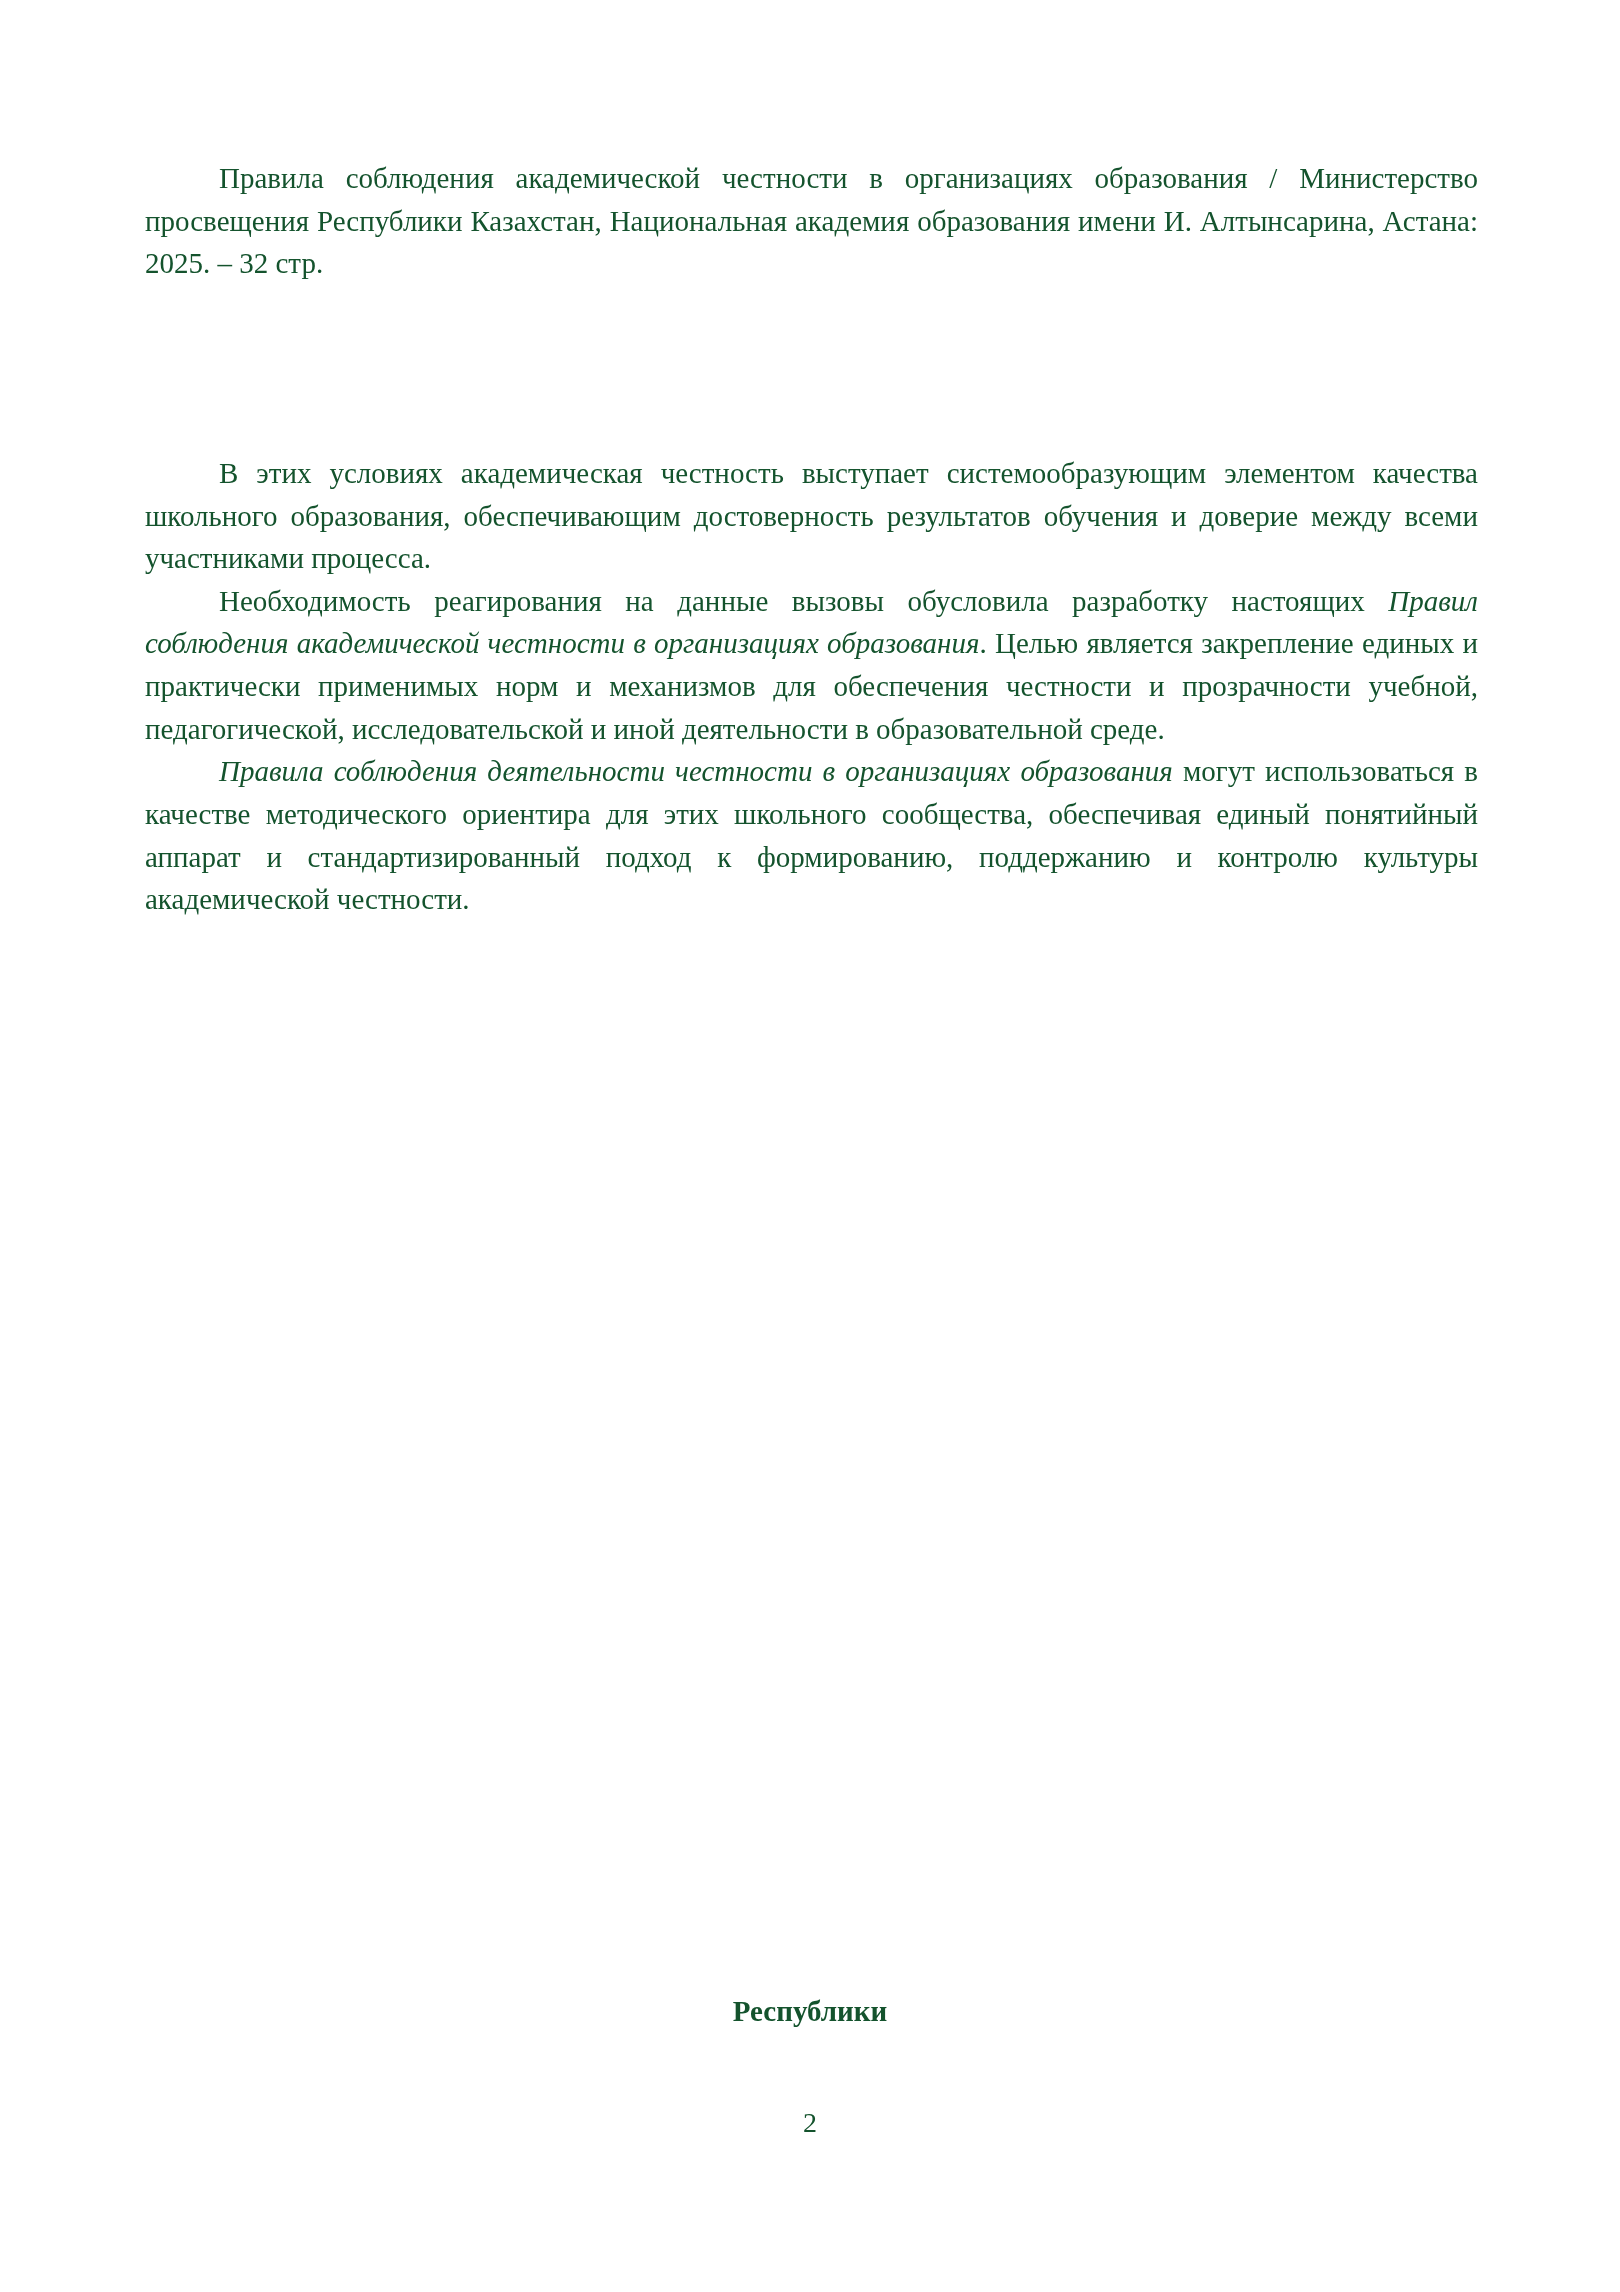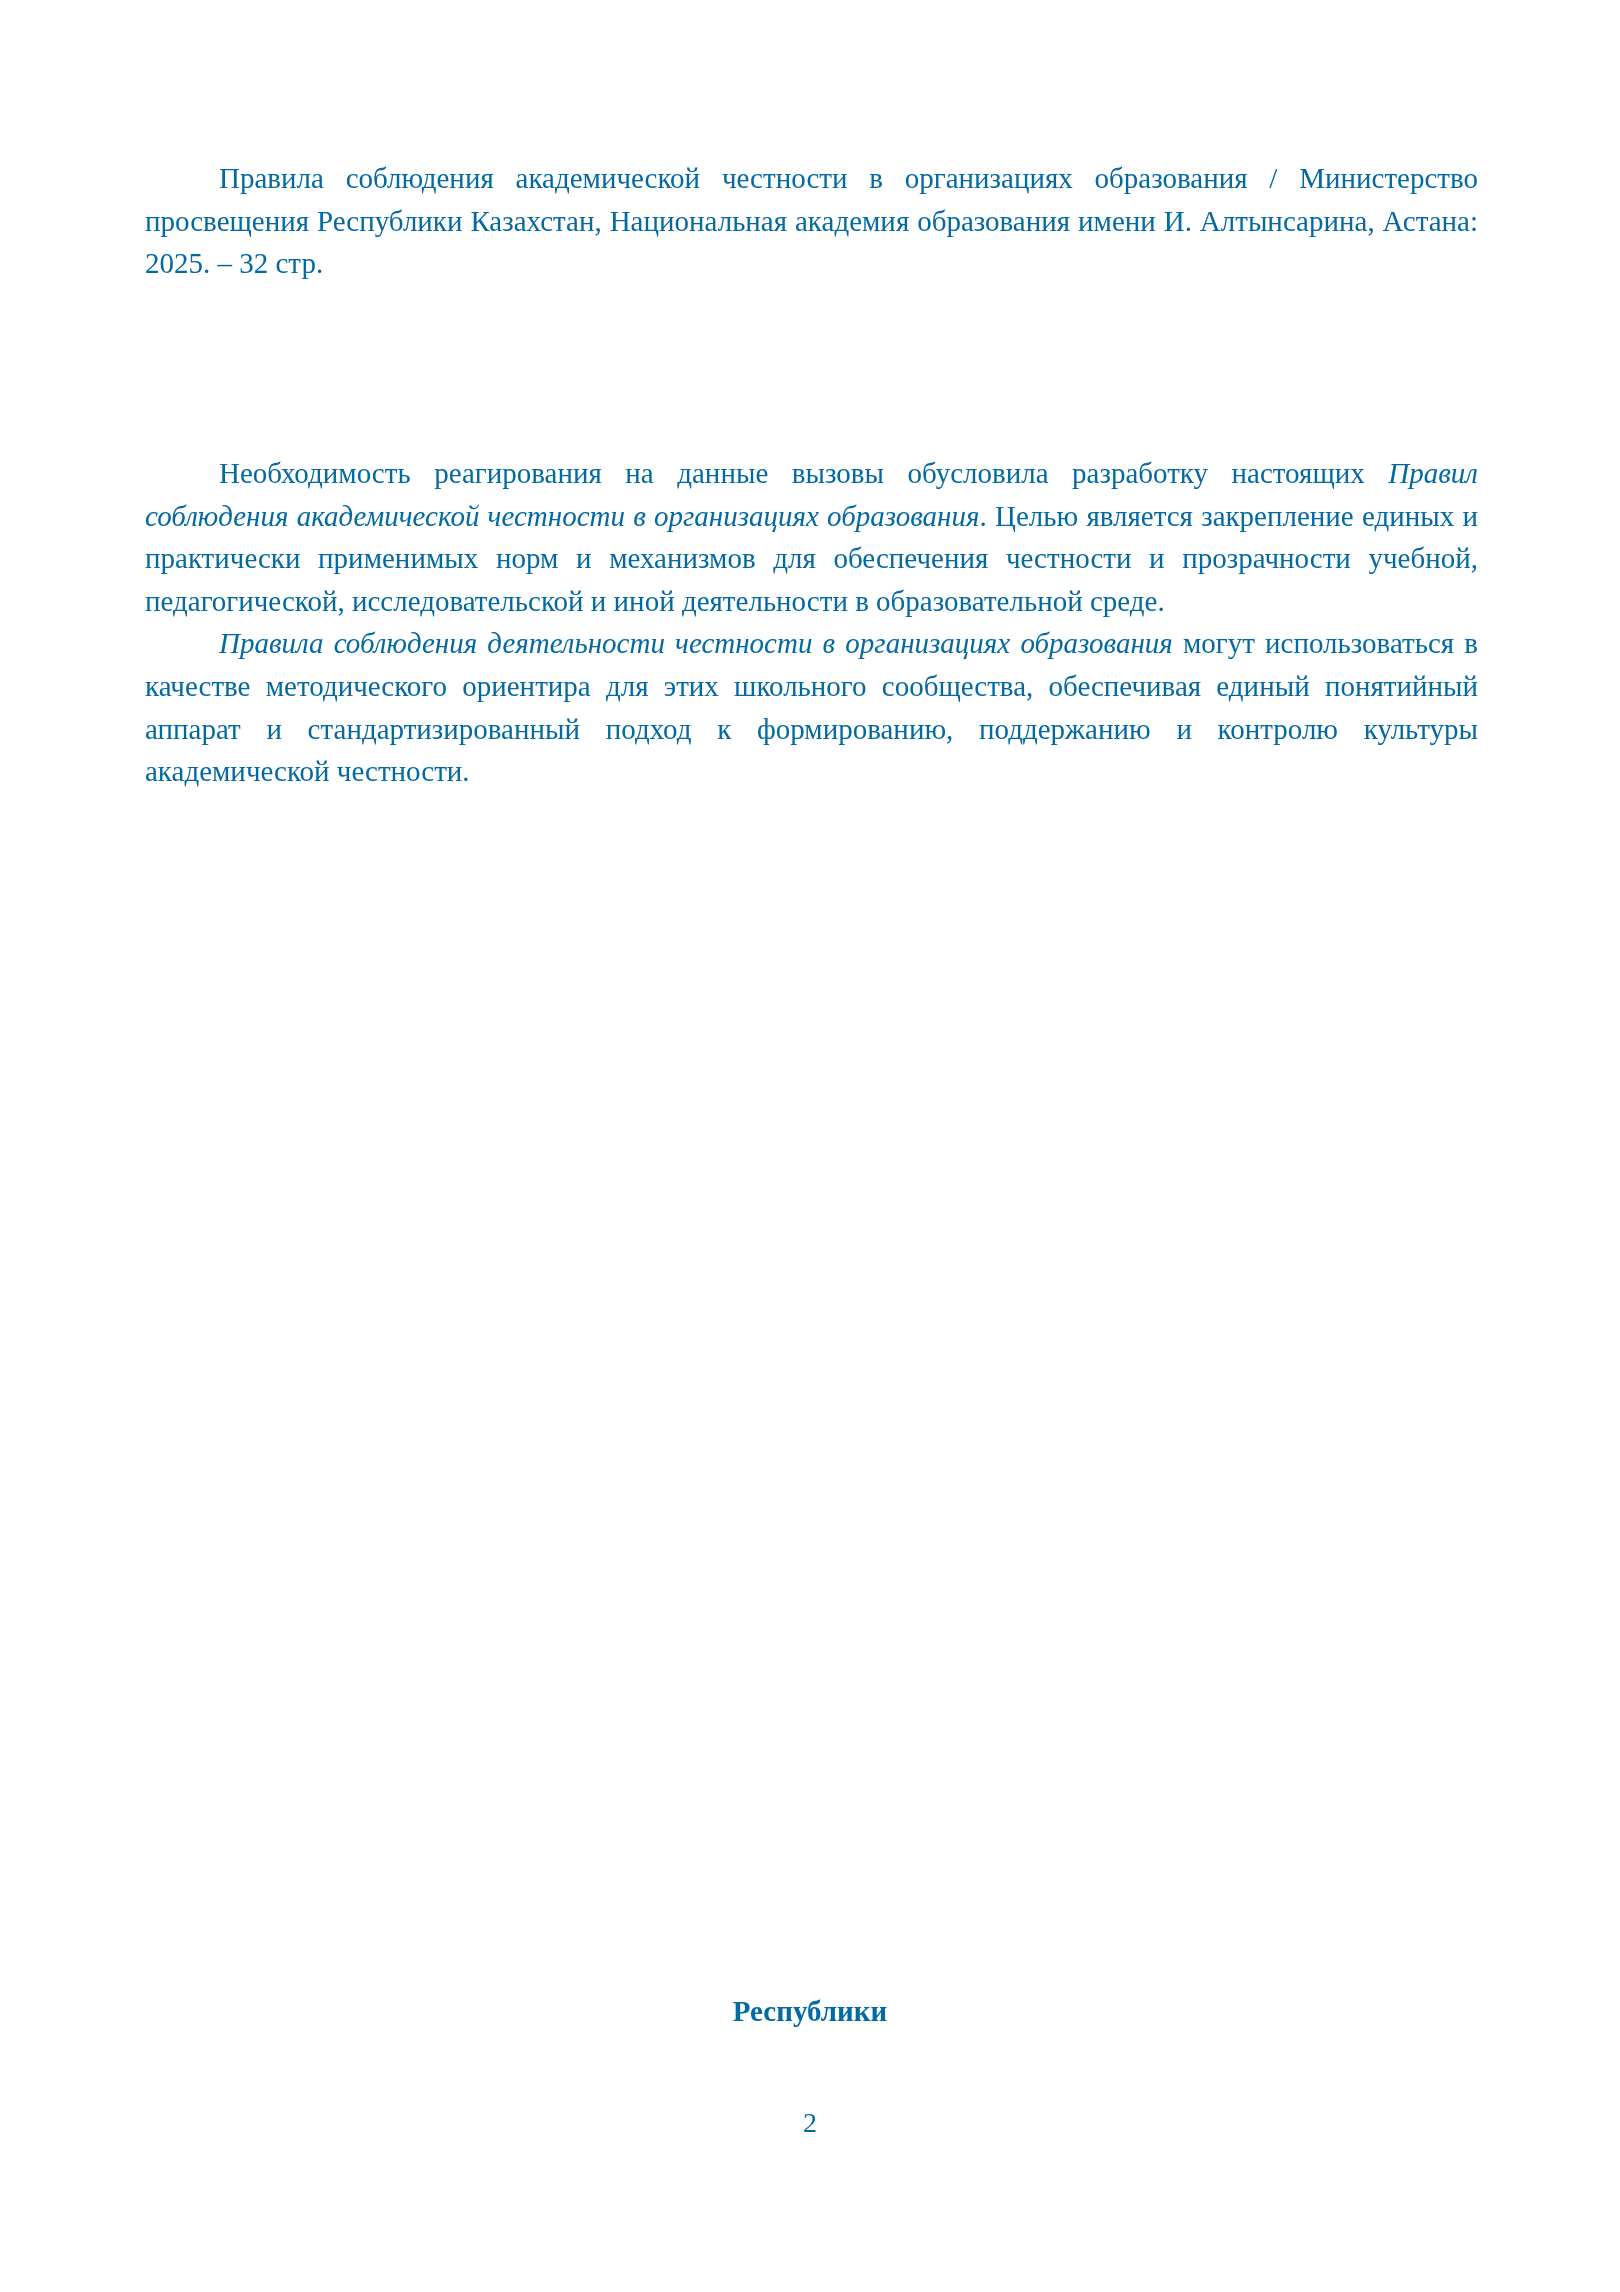--- a/index.html
+++ b/index.html
@@ -7,21 +7,21 @@
     padding: 0;
     background: #ffffff;
   }
   .page {
     position: relative;
     width: 1620px;
     height: 2293px;
     background: #ffffff;
     margin: 0 auto;
     font-family: "Liberation Serif", "DejaVu Serif", serif;
-    color: #0369a1;
+    color: #14532d;
     overflow: hidden;
   }
   .content {
     position: absolute;
     left: 145px;
     top: 157px;
     width: 1333px;
   }
   p {
     margin: 0;
@@ -68,20 +68,21 @@
 
   <div class="content">
 
     <p class="indent">Правила соблюдения академической честности в организациях образования / Министерство просвещения Республики Казахстан, Национальная академия образования имени И. Алтынсарина, Астана: 2025. – 32 стр.</p>
 
     <div class="gap-large"></div>
 
     <div class="para-block">
 
 
+      <p class="indent">В этих условиях академическая честность выступает системообразующим элементом качества школьного образования, обеспечивающим достоверность результатов обучения и доверие между всеми участниками процесса.</p>
 
       <p class="indent"><span>Необходимость реагирования на данные вызовы обусловила разработку настоящих </span><span class="italic">Правил соблюдения академической честности в организациях образования</span><span>. Целью является закрепление единых и практически применимых норм и механизмов для обеспечения честности и прозрачности учебной, педагогической, исследовательской и иной деятельности в образовательной среде.</span></p>
 
       <p class="indent"><span class="italic">Правила соблюдения деятельности честности в организациях образования</span><span> могут использоваться в качестве методического ориентира для этих школьного сообщества, обеспечивая единый понятийный аппарат и стандартизированный подход к формированию, поддержанию и контролю культуры академической честности.</span></p>
 
     </div>
   </div>
 
   <div class="glossary">Республики</div>
 

